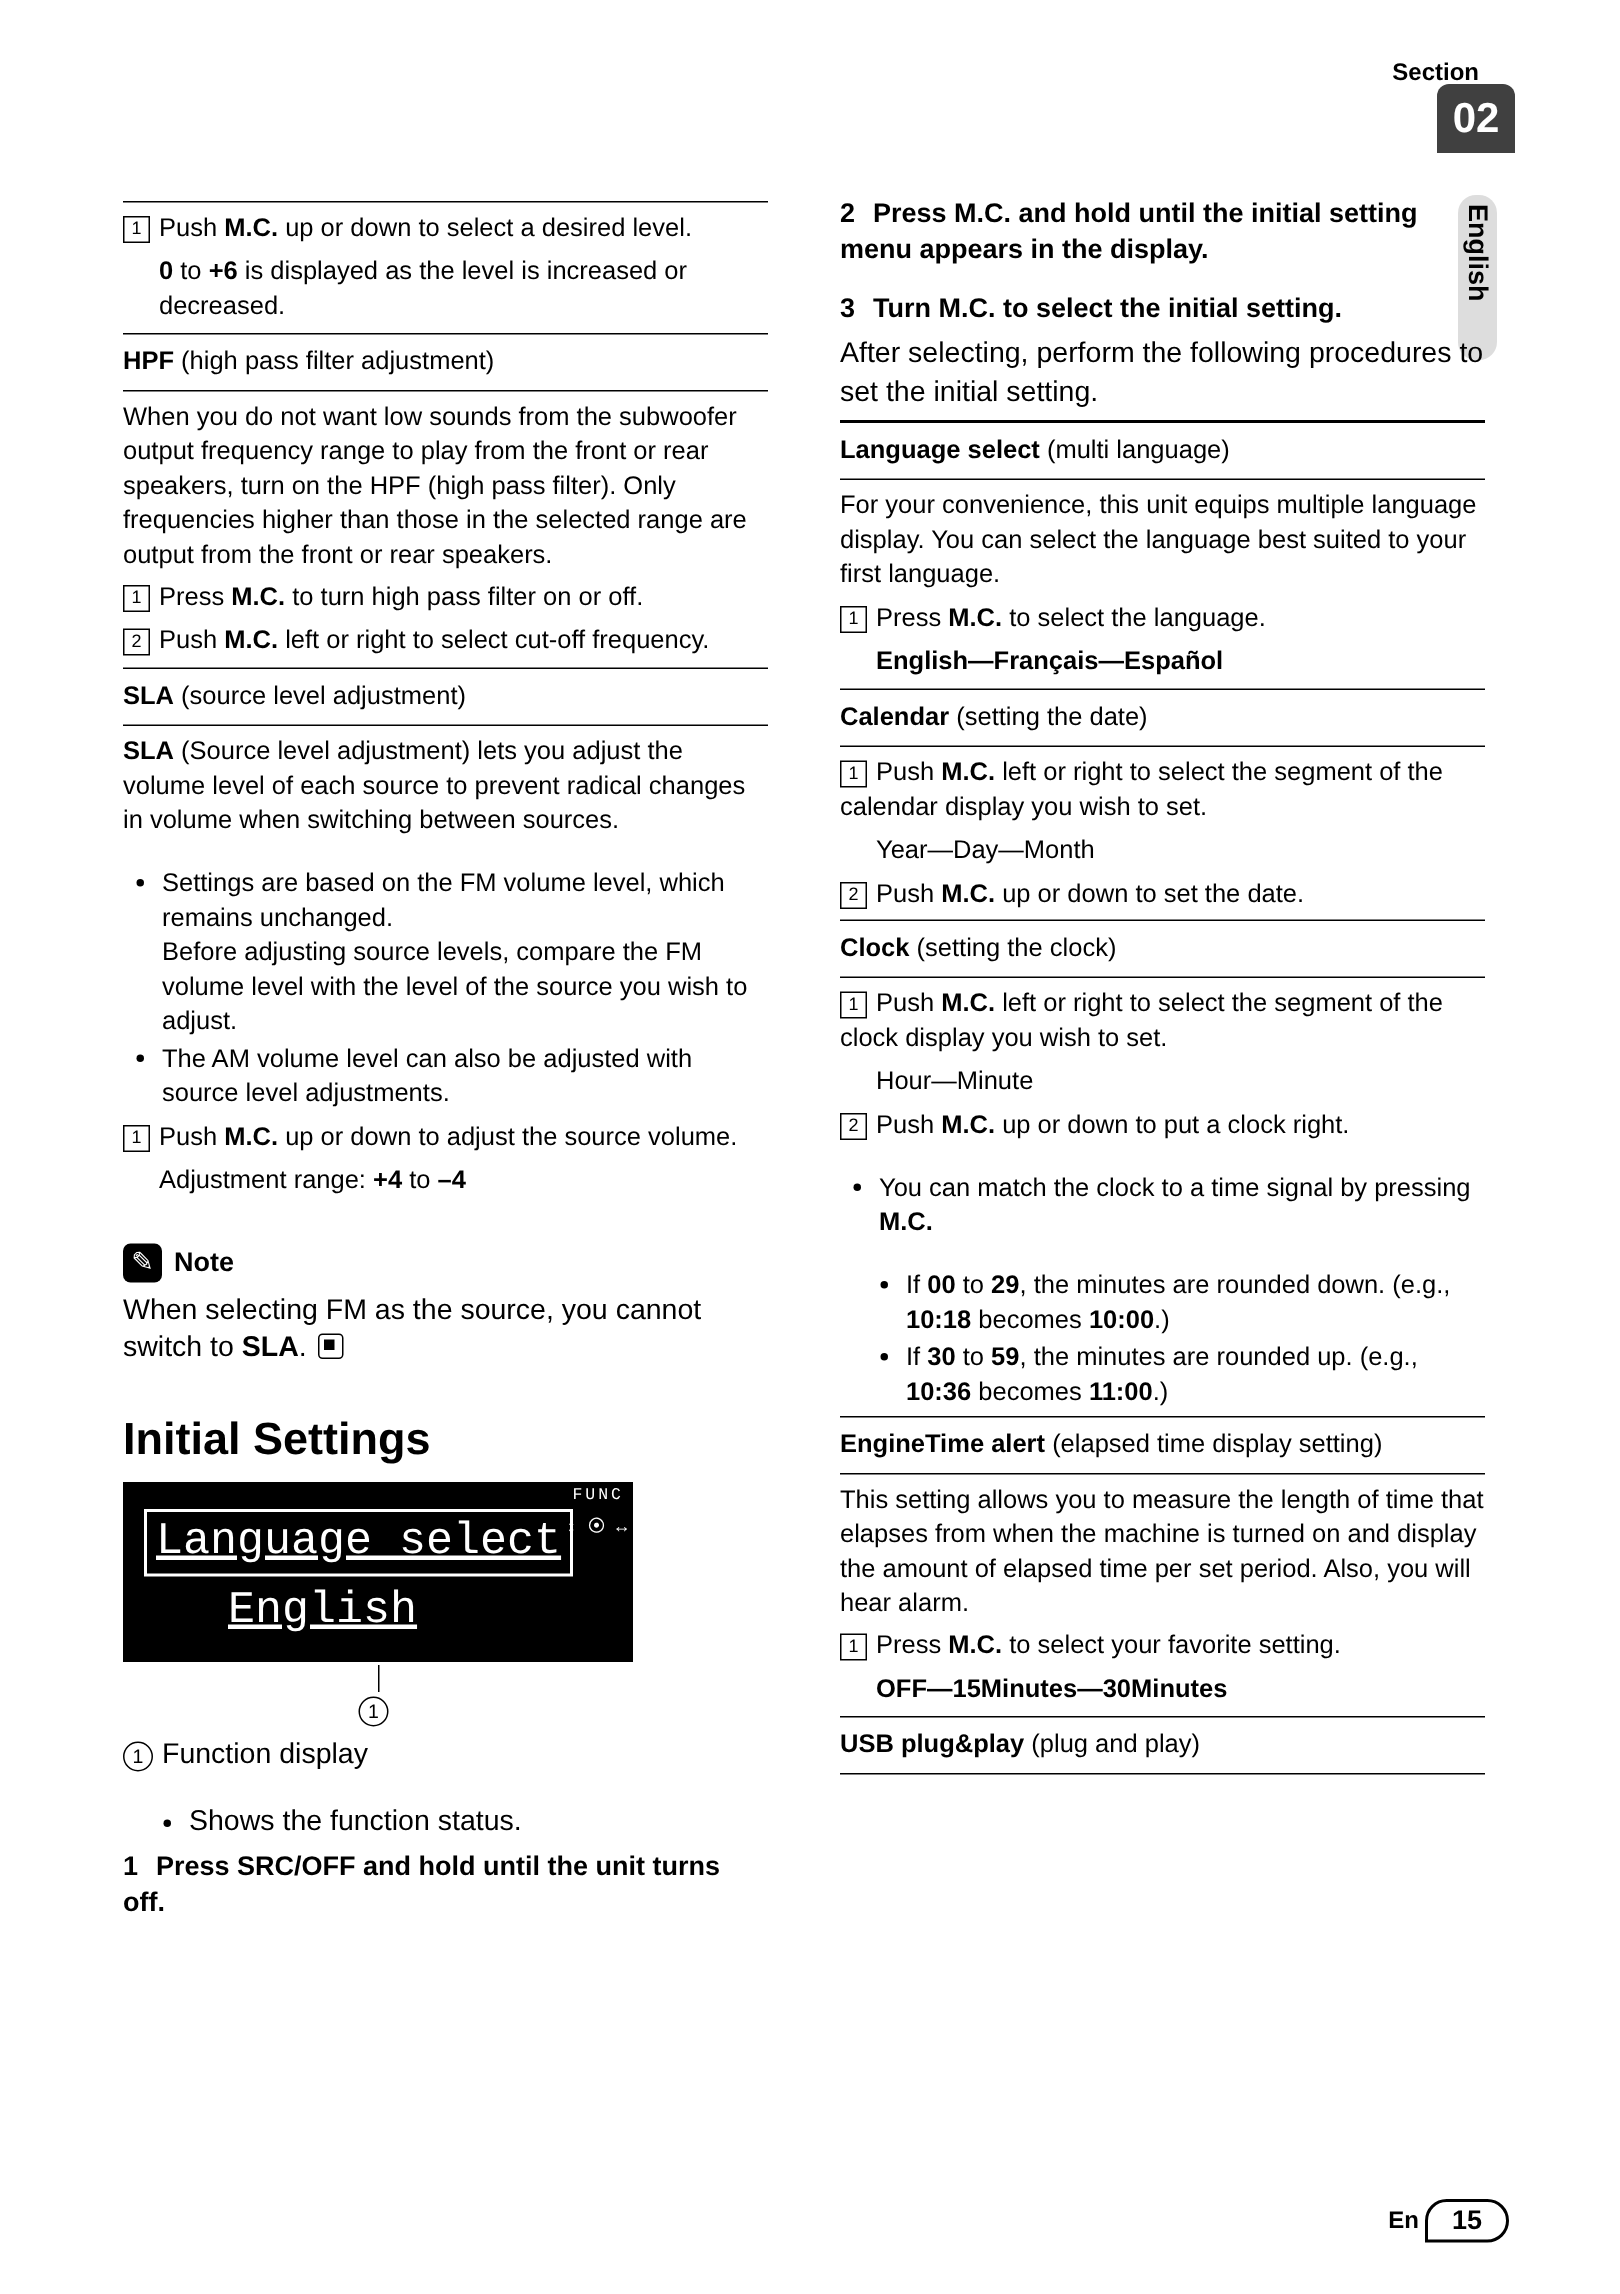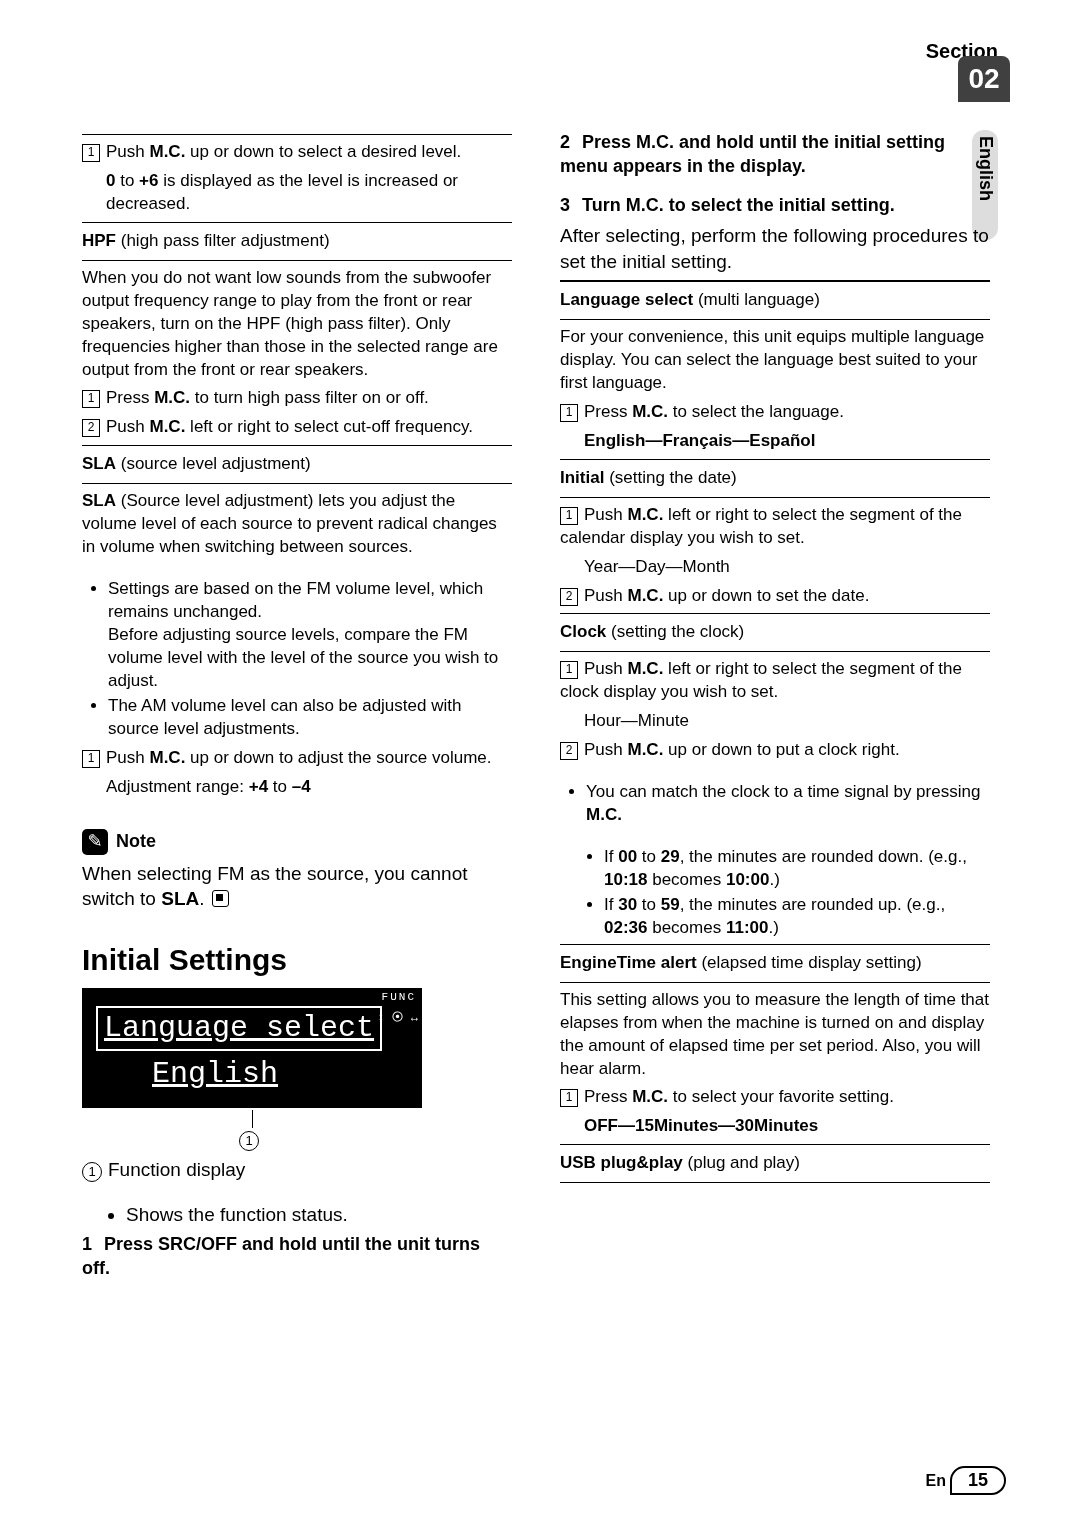--- a/index.html
+++ b/index.html
@@ -1,17 +1,17 @@
 <!DOCTYPE html>
 <html><head>
 <meta charset="utf-8">
 <style>
 html,body{margin:0;padding:0;background:#fff;font-family:Arial,Helvetica,sans-serif;color:#000}
 .page{position:relative;width:1080px;height:1529px;margin:0 auto;background:#fff}
-.section-label{position:absolute;top:40px;right:82px;font-size:20px;font-weight:bold}
+.section-label{position:absolute;top:40px;right:94px;font-size:16px;font-weight:bold}
 .section-num{position:absolute;top:56px;right:70px;width:52px;height:46px;background:#404040;color:#fff;font-size:28px;font-weight:bold;display:flex;align-items:center;justify-content:center;border-radius:8px 8px 0 0}
 .side-lang{position:absolute;top:130px;right:82px;width:26px;height:110px;background:#ddd;border-radius:12px;display:flex;align-items:flex-start;justify-content:center;padding-top:6px;box-sizing:border-box}
 .side-lang span{writing-mode:vertical-rl;font-weight:bold;font-size:18px}
 .header-row{position:absolute;top:56px;left:78px;right:140px;height:46px;border-top:3px solid #000;border-bottom:2px solid #000;display:flex;align-items:center}
 .header-row h1{margin:0 0 0 6px;font-size:32px;font-weight:900}
 .col{position:absolute;top:130px;width:430px;font-size:17px;line-height:1.35}
 .col.left{left:82px}
 .col.right{left:560px}
 .rule{border:none;border-top:1px solid #000;margin:4px 0}
 .rule.thick{border-top:2px solid #000}
@@ -109,37 +109,37 @@
   <div class="step-head" style="margin-top:14px"><span class="step-num">3</span><span>Turn M.C. to select the initial setting.</span></div>
   <div class="para" style="font-size:19px">After selecting, perform the following procedures to set the initial setting.</div>
 
   <hr class="rule thick">
   <div class="setting-title"><b>Language select</b> <span class="sub">(multi language)</span></div>
   <hr class="rule">
   <div class="para">For your convenience, this unit equips multiple language display. You can select the language best suited to your first language.</div>
   <div class="para"><span class="enum-box">1</span><span>Press <b>M.C.</b> to select the language.</span></div>
   <div class="para indent"><b>English—Français—Español</b></div>
   <hr class="rule">
-  <div class="setting-title"><b>Initial</b> <span class="sub">(setting the date)</span></div>
+  <div class="setting-title"><b>Calendar</b> <span class="sub">(setting the date)</span></div>
   <hr class="rule">
   <div class="para"><span class="enum-box">1</span><span>Push <b>M.C.</b> left or right to select the segment of the calendar display you wish to set.</span></div>
   <div class="para indent">Year—Day—Month</div>
   <div class="para"><span class="enum-box">2</span><span>Push <b>M.C.</b> up or down to set the date.</span></div>
   <hr class="rule">
   <div class="setting-title"><b>Clock</b> <span class="sub">(setting the clock)</span></div>
   <hr class="rule">
   <div class="para"><span class="enum-box">1</span><span>Push <b>M.C.</b> left or right to select the segment of the clock display you wish to set.</span></div>
   <div class="para indent">Hour—Minute</div>
   <div class="para"><span class="enum-box">2</span><span>Push <b>M.C.</b> up or down to put a clock right.</span></div>
   <ul class="dots">
     <li>You can match the clock to a time signal by pressing <b>M.C.</b></li>
   </ul>
   <ul class="dots inner">
     <li>If <b>00</b> to <b>29</b>, the minutes are rounded down. (e.g., <b>10:18</b> becomes <b>10:00</b>.)</li>
-    <li>If <b>30</b> to <b>59</b>, the minutes are rounded up. (e.g., <b>02:36</b> becomes <b>11:00</b>.)</li>
+    <li>If <b>30</b> to <b>59</b>, the minutes are rounded up. (e.g., <b>10:36</b> becomes <b>11:00</b>.)</li>
   </ul>
   <hr class="rule">
   <div class="setting-title"><b>EngineTime alert</b> <span class="sub">(elapsed time display setting)</span></div>
   <hr class="rule">
   <div class="para">This setting allows you to measure the length of time that elapses from when the machine is turned on and display the amount of elapsed time per set period. Also, you will hear alarm.</div>
   <div class="para"><span class="enum-box">1</span><span>Press <b>M.C.</b> to select your favorite setting.</span></div>
   <div class="para indent"><b>OFF—15Minutes—30Minutes</b></div>
   <hr class="rule">
   <div class="setting-title"><b>USB plug&amp;play</b> <span class="sub">(plug and play)</span></div>
   <hr class="rule">

